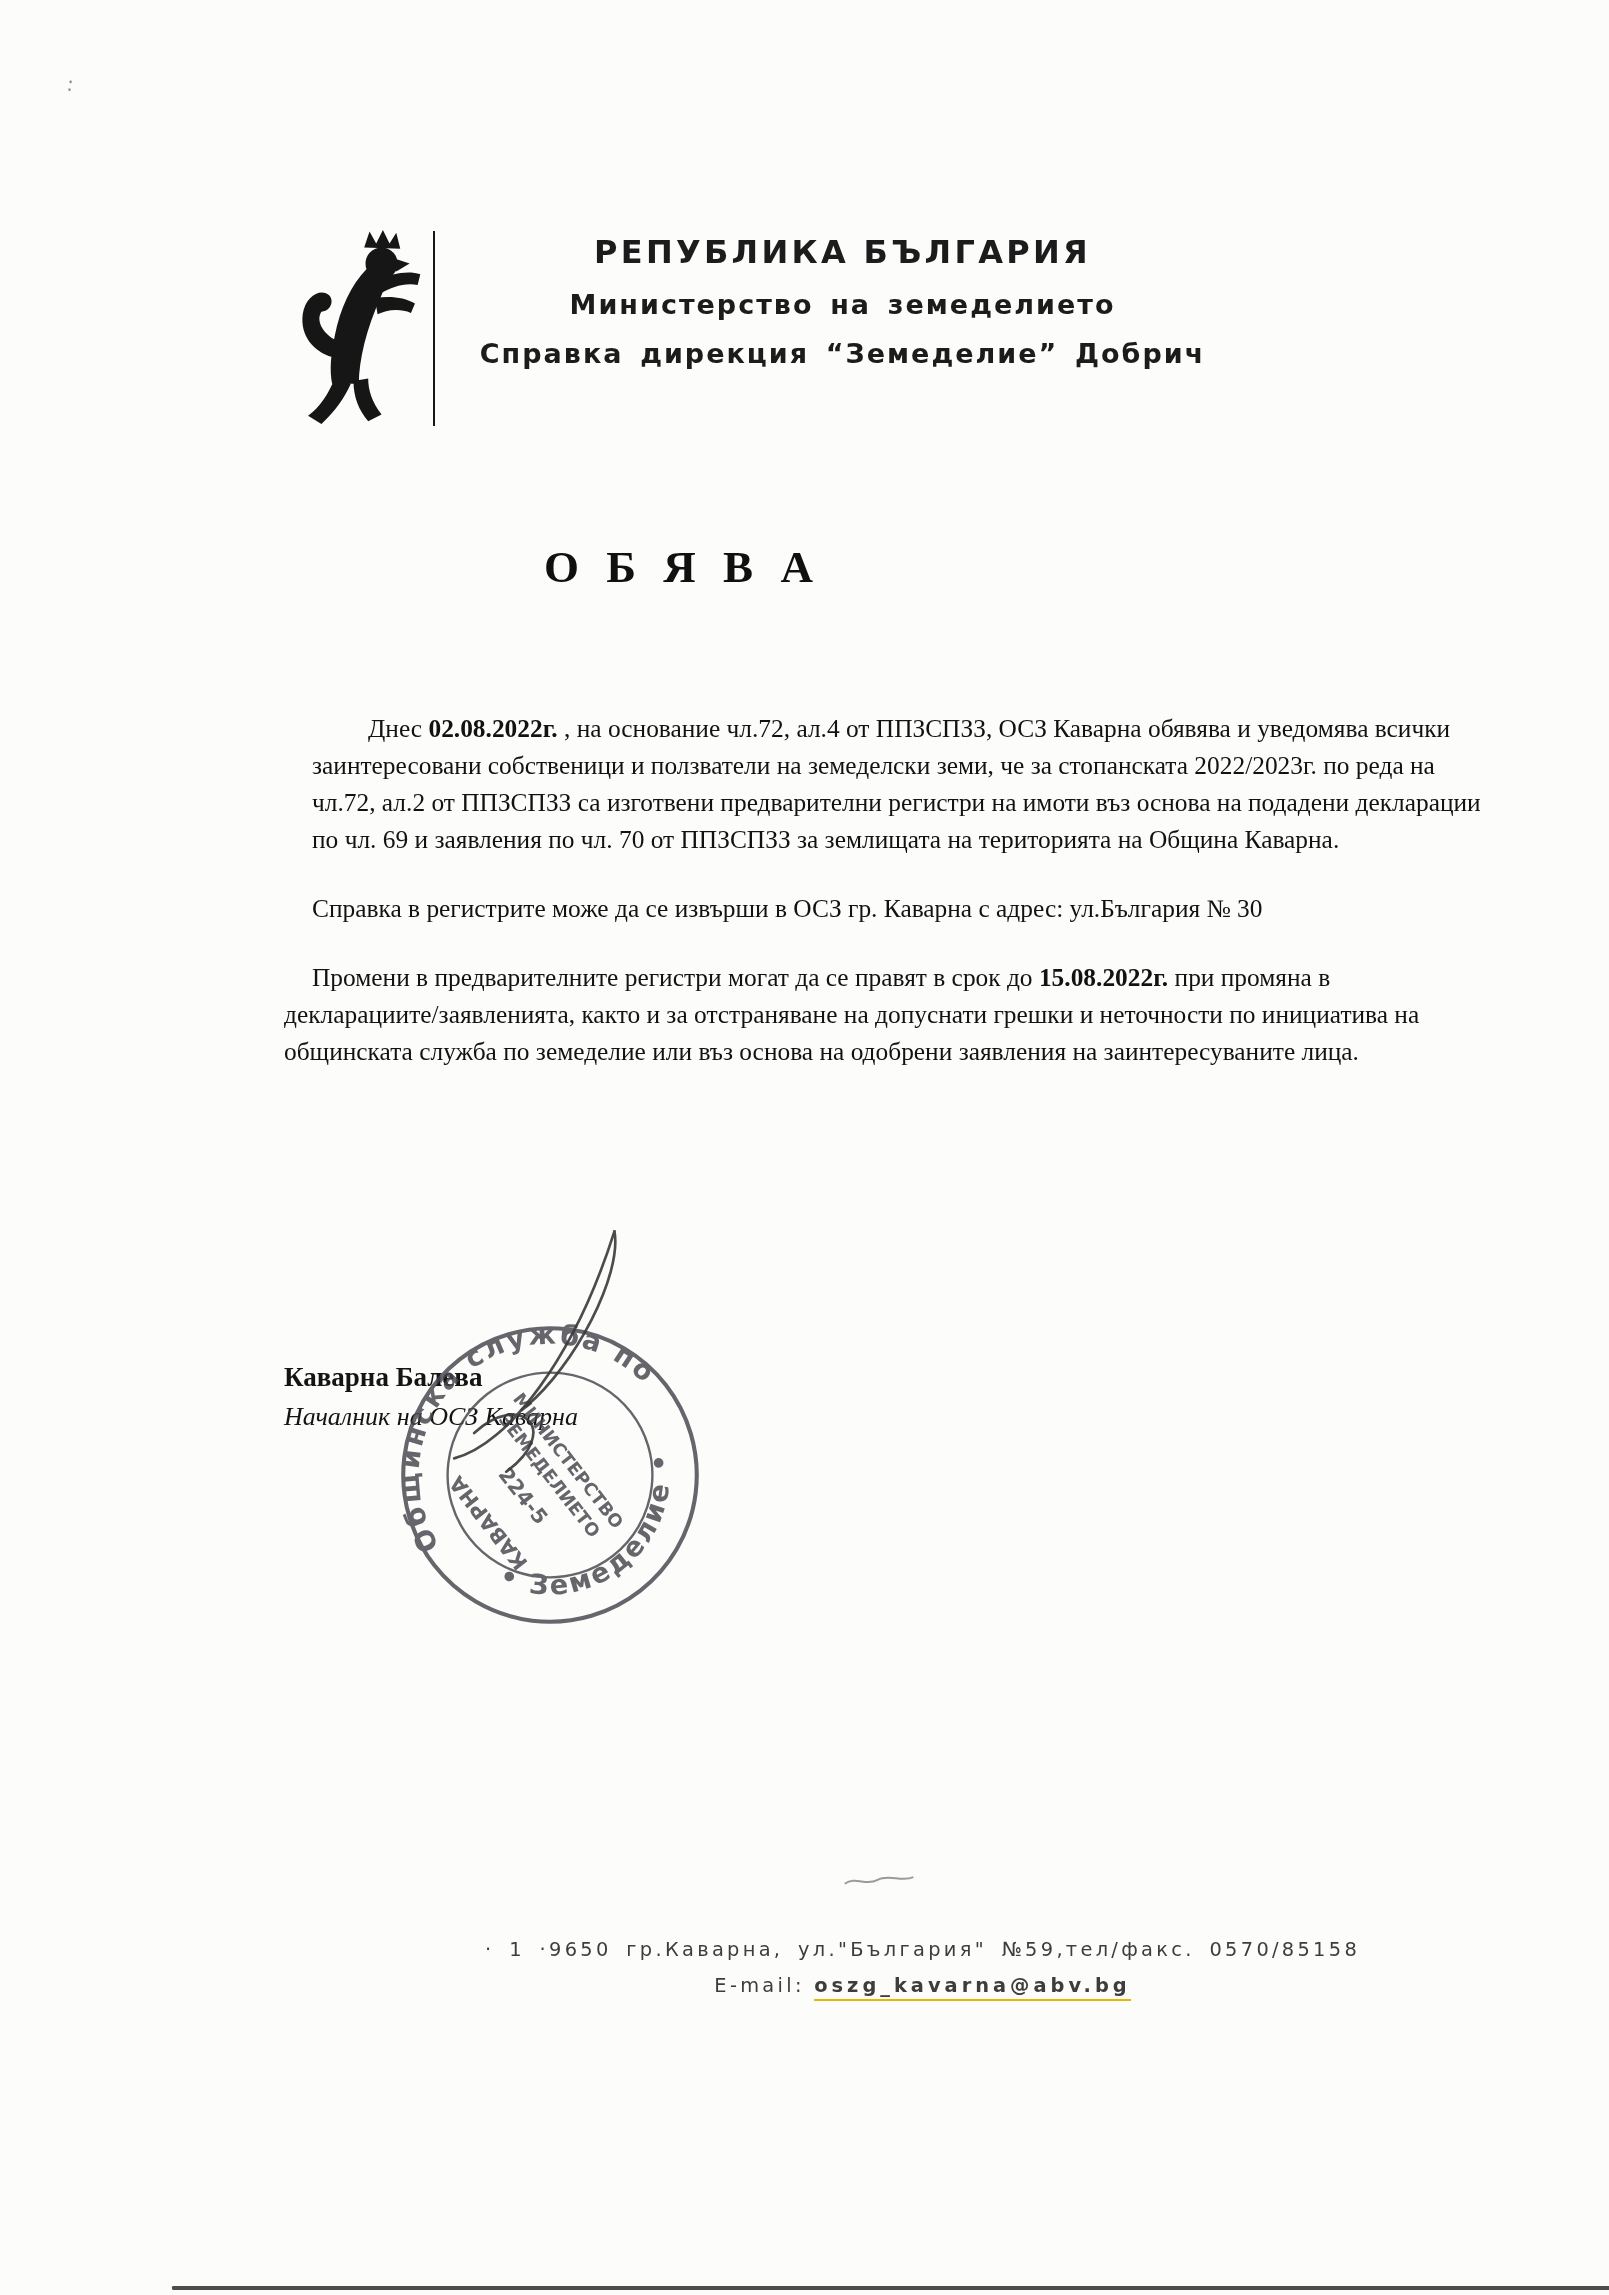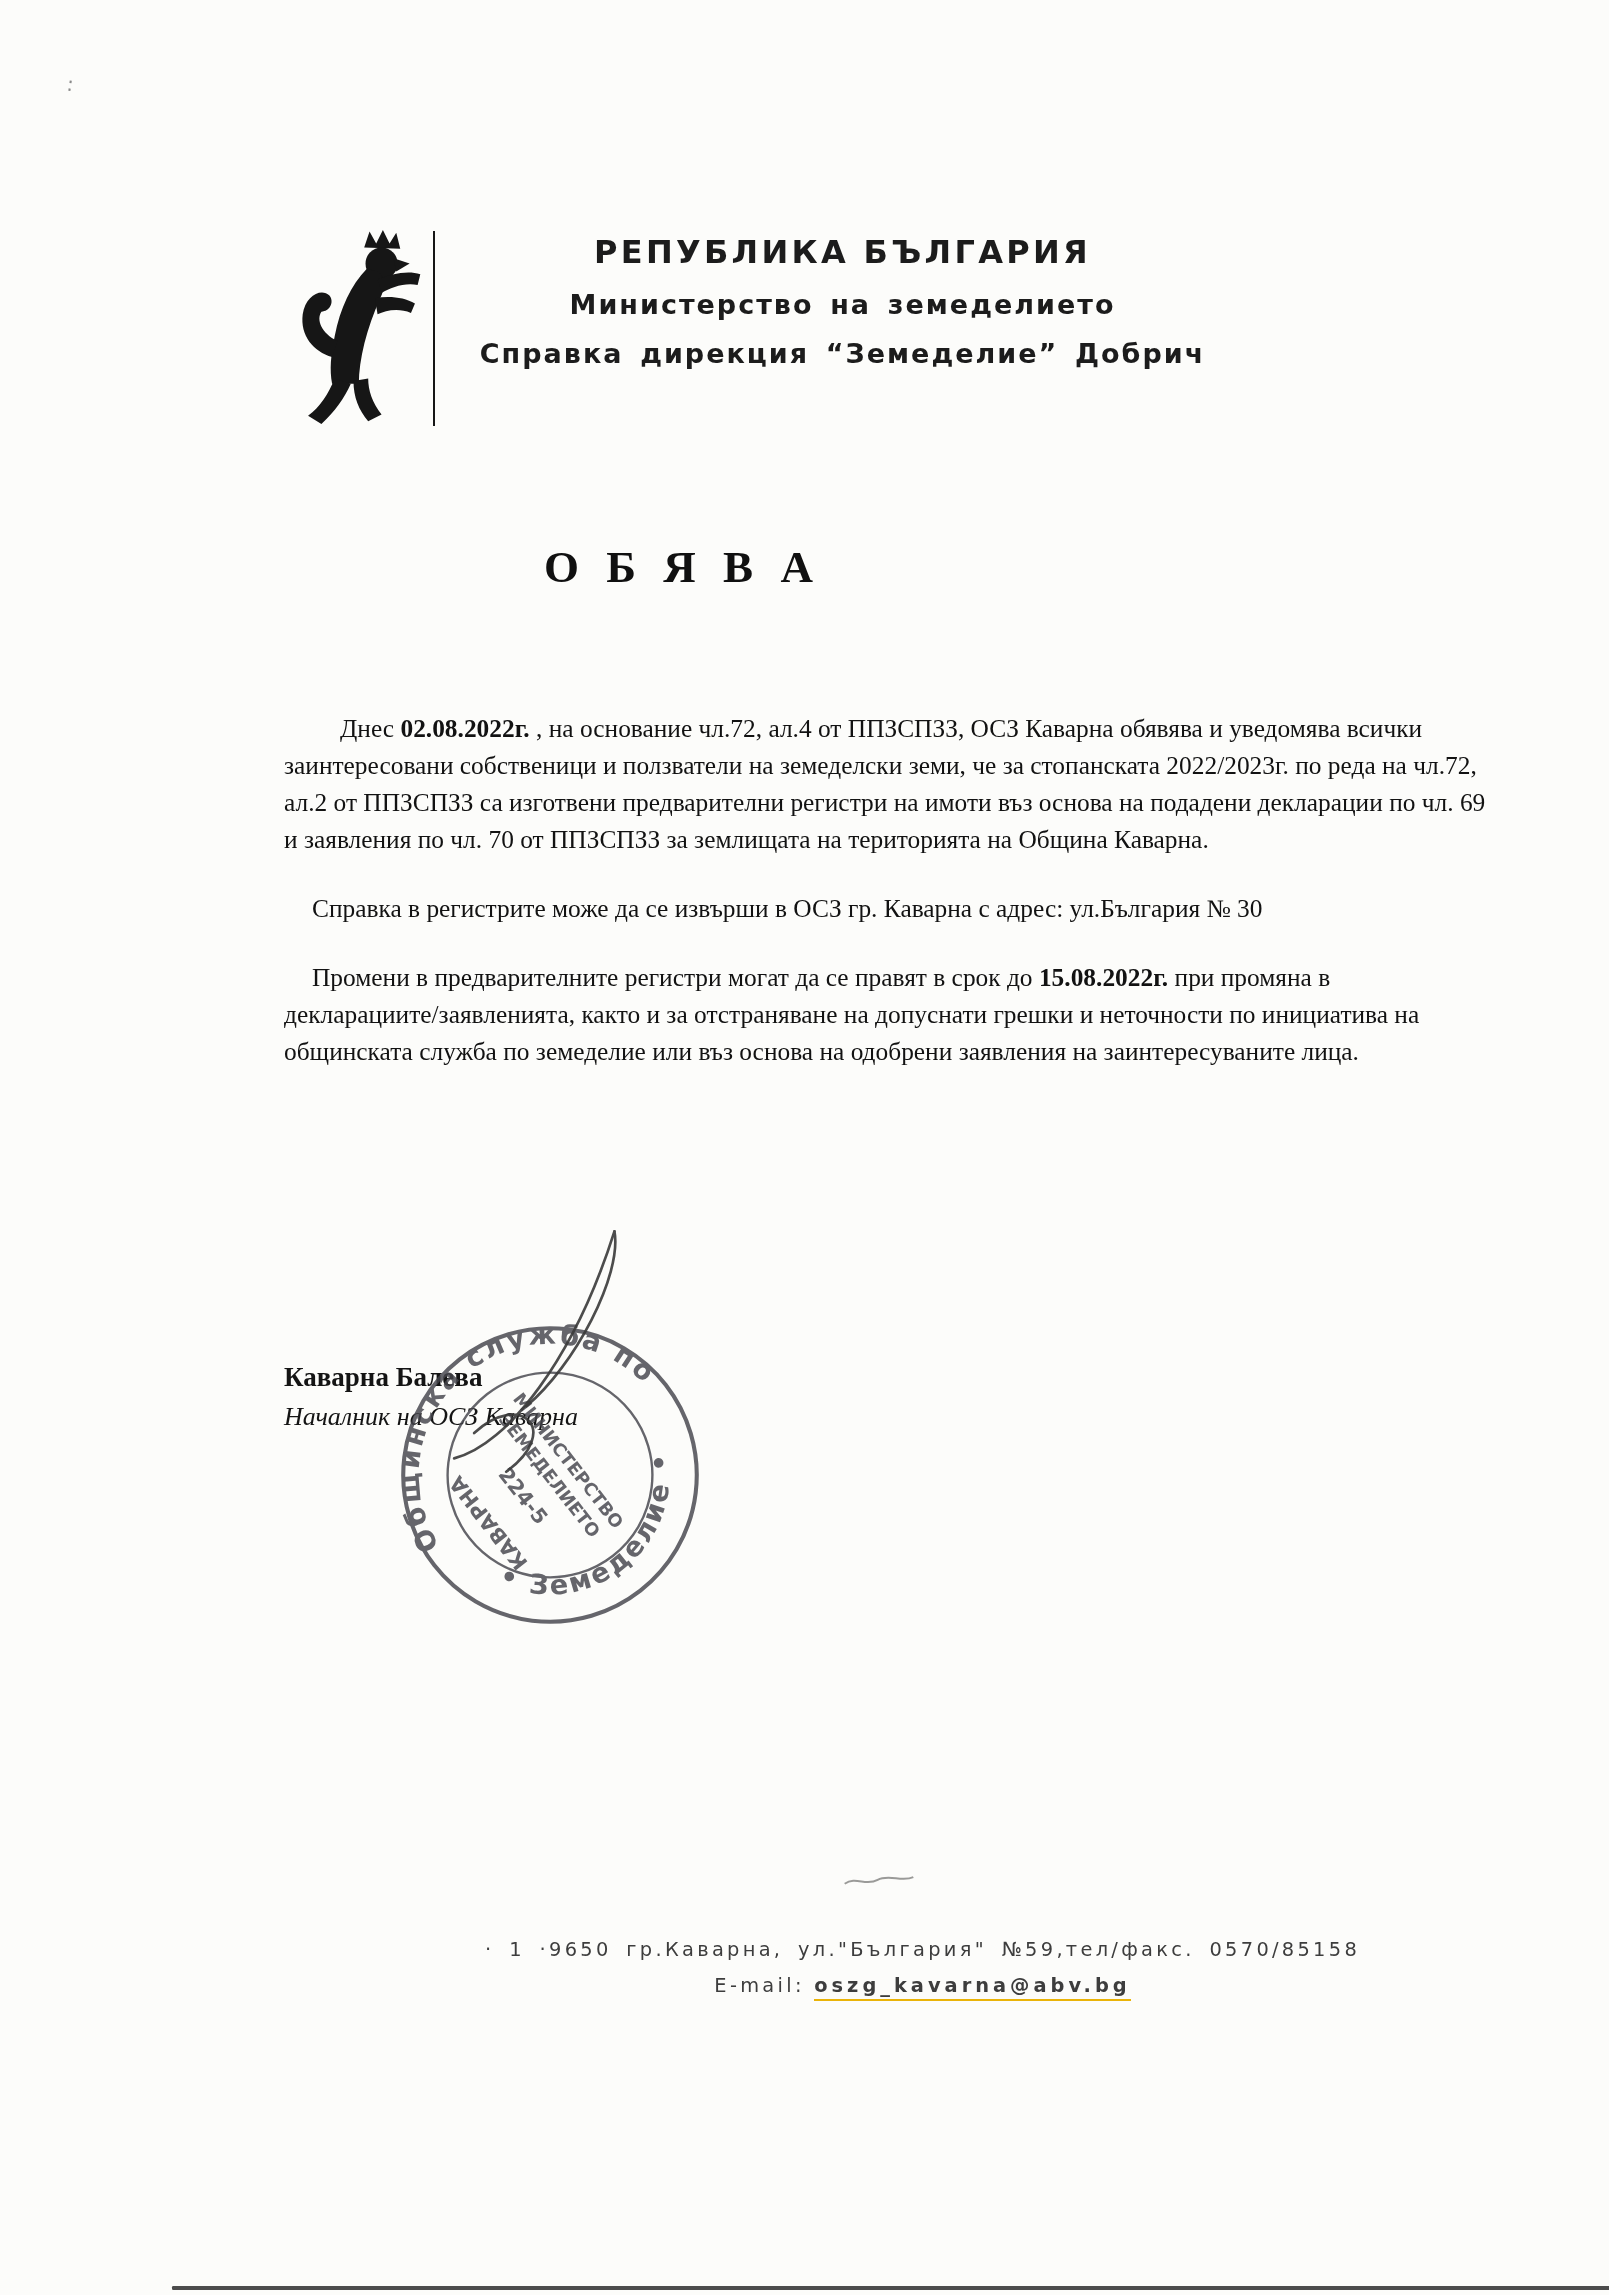--- a/index.html
+++ b/index.html
@@ -28,21 +28,21 @@
   .title{
     position:absolute;left:0;top:541px;width:1325px;text-align:center;
     font-weight:bold;font-size:45px;letter-spacing:8px;color:#101010;margin-left:20px;
   }
   
   .body{
     position:absolute;left:284px;top:710px;width:1203px;
     font-size:25.4px;line-height:37px;color:#121212;text-align:left;
   }
   .body p{margin:0 0 32px 0;text-indent:28px;}
-  .body p.indent-lg{text-indent:56px;}
+  .body p.indent-lg{text-indent:56px;margin-left:28px;}
   .body b{font-weight:bold;}
   
   .signature{position:absolute;left:284px;top:1362px;z-index:1;}
   .sig-name{font-weight:bold;font-size:27px;}
   .sig-role{font-style:italic;font-size:26px;margin-top:9.4px;}
   
   .squiggle{position:absolute;left:374px;top:1191px;width:374px;height:321px;z-index:3;}
   
   .stamp{
     position:absolute;left:393px;top:1318px;width:314px;height:314px;

